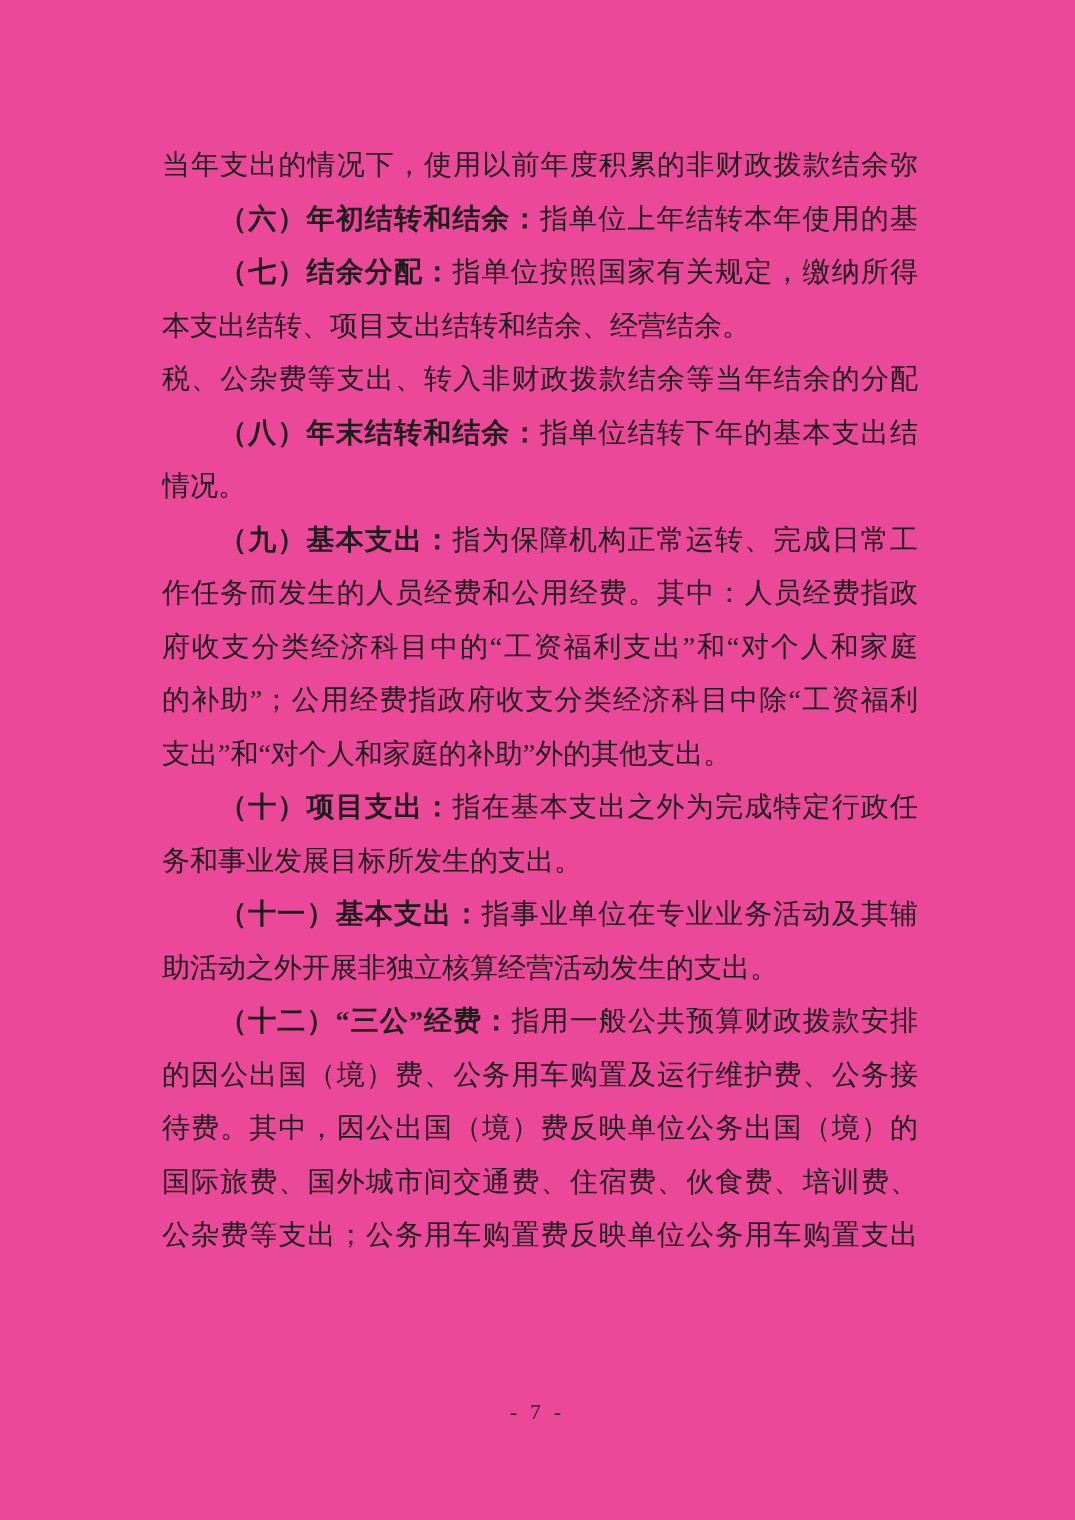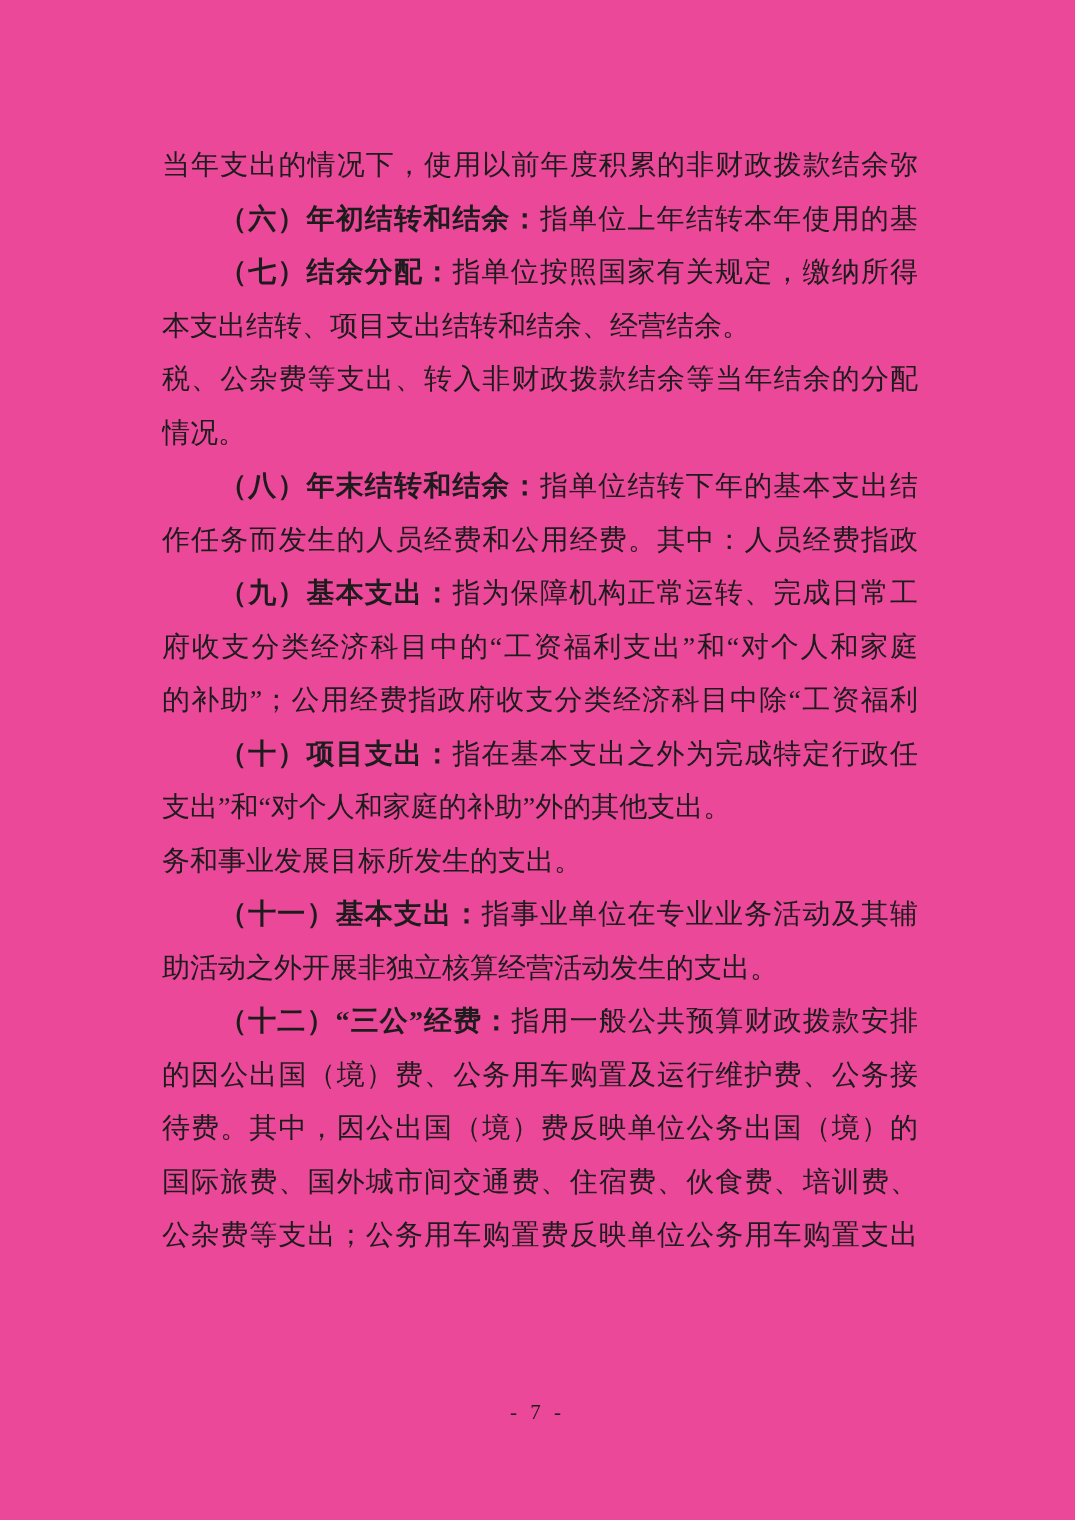--- a/index.html
+++ b/index.html
@@ -56,31 +56,31 @@
 <div class="page">
   <div class="text-block">
 
     <div class="line j"><span>当年支出的情况下，使用以前年度积累的非财政拨款结余弥</span></div>
 
     <div class="line j i"><span class="b">（六）年初结转和结余：</span><span>指单位上年结转本年使用的基</span></div>
     <div class="line j i"><span class="b">（七）结余分配：</span><span>指单位按照国家有关规定，缴纳所得</span></div>
 
     <div class="line"><span>本支出结转、项目支出结转和结余、经营结余。</span></div>
     <div class="line j"><span>税、公杂费等支出、转入非财政拨款结余等当年结余的分配</span></div>
+    <div class="line j i"><span class="b">（八）年末结转和结余：</span><span>指单位结转下年的基本支出结</span></div>
+
     <div class="line"><span>情况。</span></div>
 
-    <div class="line j i"><span class="b">（八）年末结转和结余：</span><span>指单位结转下年的基本支出结</span></div>
-
+    <div class="line j i"><span class="b">（九）基本支出：</span><span>指为保障机构正常运转、完成日常工</span></div>
     <div class="line j"><span>作任务而发生的人员经费和公用经费。其中：人员经费指政</span></div>
-    <div class="line j i"><span class="b">（九）基本支出：</span><span>指为保障机构正常运转、完成日常工</span></div>
     <div class="line j"><span>府收支分类经济科目中的“工资福利支出”和“对个人和家庭</span></div>
     <div class="line j"><span>的补助”；公用经费指政府收支分类经济科目中除“工资福利</span></div>
+    <div class="line"><span>支出”和“对个人和家庭的补助”外的其他支出。</span></div>
+
     <div class="line j i"><span class="b">（十）项目支出：</span><span>指在基本支出之外为完成特定行政任</span></div>
-
-    <div class="line"><span>支出”和“对个人和家庭的补助”外的其他支出。</span></div>
     <div class="line"><span>务和事业发展目标所发生的支出。</span></div>
 
     <div class="line j i"><span class="b">（十一）基本支出：</span><span>指事业单位在专业业务活动及其辅</span></div>
     <div class="line"><span>助活动之外开展非独立核算经营活动发生的支出。</span></div>
 
     <div class="line j i"><span class="b">（十二）“三公”经费：</span><span>指用一般公共预算财政拨款安排</span></div>
     <div class="line j"><span>的因公出国（境）费、公务用车购置及运行维护费、公务接</span></div>
     <div class="line j"><span>待费。其中，因公出国（境）费反映单位公务出国（境）的</span></div>
     <div class="line j"><span>国际旅费、国外城市间交通费、住宿费、伙食费、培训费、</span></div>
     <div class="line j"><span>公杂费等支出；公务用车购置费反映单位公务用车购置支出</span></div>

